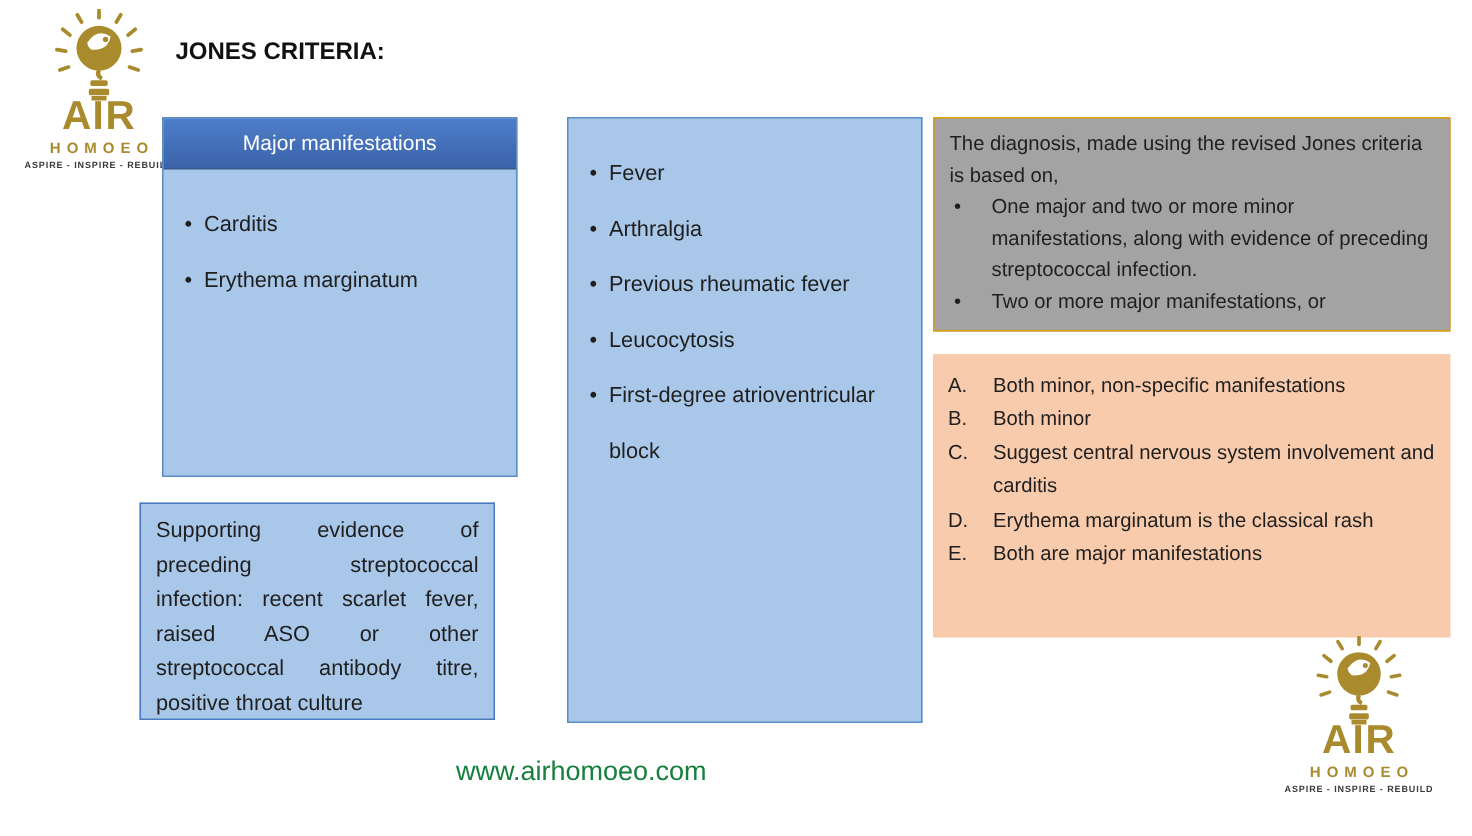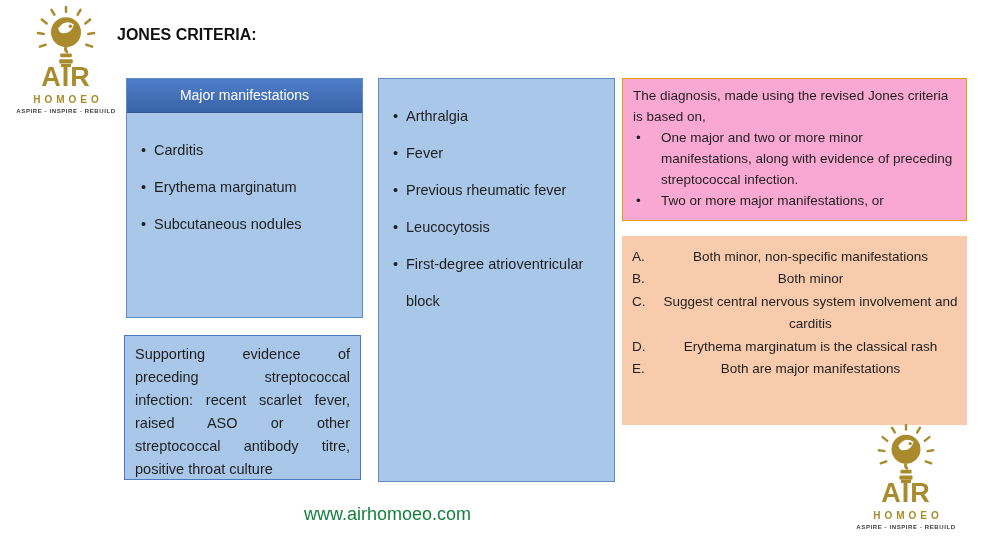--- a/index.html
+++ b/index.html
@@ -67,52 +67,52 @@
   }
   .blue-box-header {
     background: linear-gradient(180deg, #4e7ec9 0%, #3a63a9 100%);
     border-bottom: 1px solid #35598f;
     color: #ffffff;
     text-align: center;
     font-size: 14px;
     line-height: 33px;
     height: 34px;
   }
-  .box-major { left: 108px; top: 78px; width: 237px; height: 240px; margin-left: 18px; }
+  .box-major { left: 108px; top: 78px; width: 237px; height: 240px; }
   .box-minor { left: 378px; top: 78px; width: 237px; height: 404px; }
   .bullet-list {
     list-style: none;
     padding: 19px 8px 0 14px;
     font-size: 14.5px;
   }
   .bullet-list li {
     line-height: 37px;
     padding-left: 13px;
     position: relative;
   }
   .bullet-list li::before {
     content: "\2022";
     position: absolute;
     left: 0;
   }
 
   .box-supporting {
-    left: 124px; top: 335px; width: 237px; height: 145px;
+    left: 93px; top: 335px; width: 237px; height: 145px;
     border: 1px solid #4a7bc0;
     background: #a9c7e8;
     padding: 7px 10px;
     font-size: 14.5px;
     line-height: 23px;
     text-align: justify;
   }
 
   
   .box-diagnosis {
     left: 622px; top: 78px; width: 345px; height: 143px;
-    background: #f9a8d4;
+    background: #a3a3a3;
     border: 1.5px solid #dfa000;
     padding: 6px 10px;
     font-size: 13.5px;
     line-height: 21px;
   }
   .diag-bullets { list-style: none; }
   .diag-bullets li {
     position: relative;
     padding-left: 28px;
   }
@@ -126,21 +126,21 @@
   .box-options {
     left: 622px; top: 236px; width: 345px; height: 189px;
     background: #f8cbad;
     padding: 10px 8px 0 10px;
     font-size: 13.5px;
     line-height: 22.4px;
   }
   .opt-list { list-style: none; }
   .opt-list li { display: flex; }
   .opt-label { width: 30px; flex: 0 0 30px; }
-  .opt-text { flex: 1; text-align: center; }
+  .opt-text { flex: 1; }
 
   
   .footer-url {
     left: 304px; top: 504px;
     font-size: 18px;
     color: #15803d;
   }
 </style>
 </head>
 <body>
@@ -170,32 +170,31 @@
   <div class="logo-tagline">ASPIRE - INSPIRE - REBUILD</div>
 </div>
 
 <div class="abs page-title">JONES CRITERIA:</div>
 
 <div class="abs blue-box box-major">
   <div class="blue-box-header">Major manifestations</div>
   <ul class="bullet-list">
       <li>Carditis</li>
       <li>Erythema marginatum</li>
-      <li>Subcutaneous nodules</li>
     </ul>
 </div>
 
 <div class="abs box-supporting">
   <span>Supporting evidence of preceding streptococcal infection: recent scarlet fever, raised ASO or other streptococcal antibody titre, positive throat culture</span>
 </div>
 
 <div class="abs blue-box box-minor">
   <ul class="bullet-list">
+      <li>Fever</li>
       <li>Arthralgia</li>
-      <li>Fever</li>
       <li>Previous rheumatic fever</li>
       <li>Leucocytosis</li>
       <li>First-degree atrioventricular block</li>
     </ul>
 </div>
 
 <div class="abs box-diagnosis">
   <div>The diagnosis, made using the revised Jones criteria is based on,</div>
   <ul class="diag-bullets">
       <li>One major and two or more minor manifestations, along with evidence of preceding streptococcal infection.</li>

